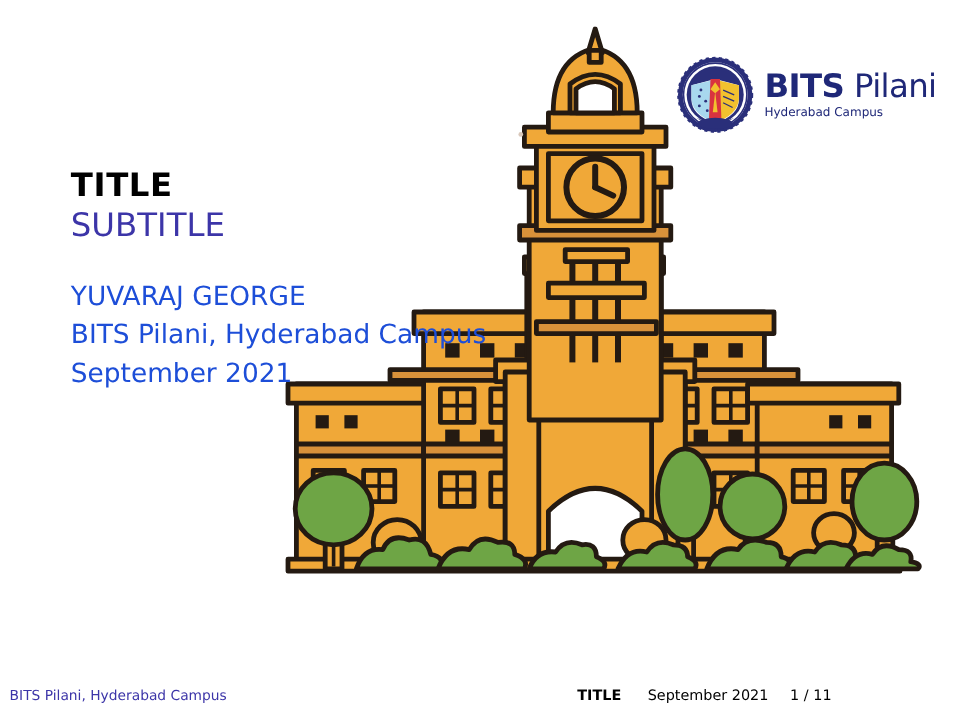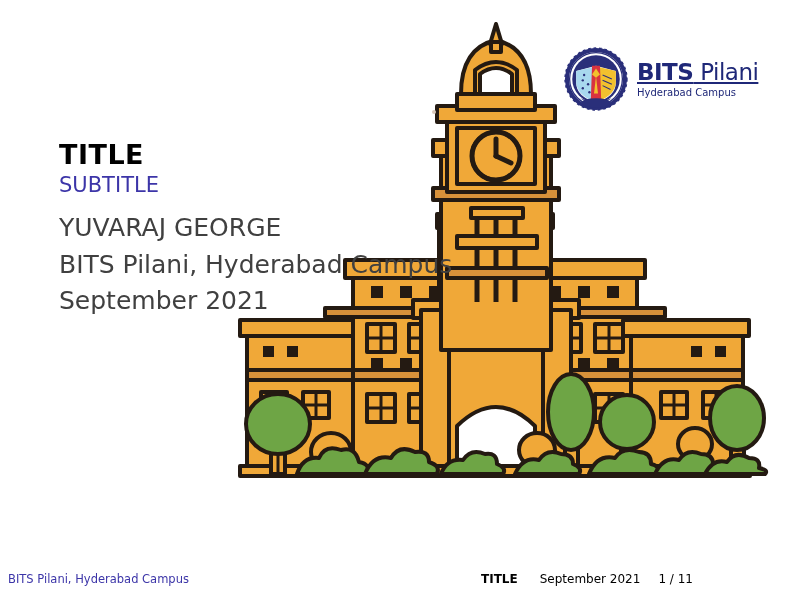--- a/index.html
+++ b/index.html
@@ -28,54 +28,53 @@
     font-weight: bold;
     font-size: 27px;
     color: #000000;
     letter-spacing: 0.5px;
     line-height: 1.08;
     margin: 0;
   }
   #slide-subtitle {
     font-family: "DejaVu Sans", sans-serif;
     font-weight: normal;
-    font-size: 21px;
+    font-size: 27px;
     color: #3c35a8;
     line-height: 1.25;
     margin: 3px 0 0 0;
   }
   #author-block {
-    margin-top: 12px;
-    font-family: "DejaVu Sans", sans-serif;
-    font-size: 25px;
-    color: #404040;
+    margin-top: 26px;
+    font-family: "DejaVu Sans", sans-serif;
+    font-size: 22px;
+    color: #1d4ed8;
     line-height: 1.45;
   }
   #author-block div { white-space: nowrap; }
 
   
   #logo {
     position: absolute;
     left: 563px;
     top: 44px;
     width: 215px;
     height: 70px;
     z-index: 20;
     display: flex;
     align-items: center;
   }
   #logo-crest { width: 66px; height: 66px; flex: none; }
   #logo-wordmark { margin-left: 8px; line-height: 1; }
   #logo-bits-line {
     font-family: "DejaVu Sans", sans-serif;
-    font-size: 23px;
+    font-size: 27px;
     color: #1f2878;
     letter-spacing: -0.5px;
     white-space: nowrap;
-    text-decoration: underline;
   }
   #logo-bits { font-weight: bold; }
   #logo-pilani { font-weight: normal; }
   #logo-campus {
     font-family: "DejaVu Sans", sans-serif;
     font-size: 10px;
     color: #1f2878;
     margin-top: 4px;
     white-space: nowrap;
   }

